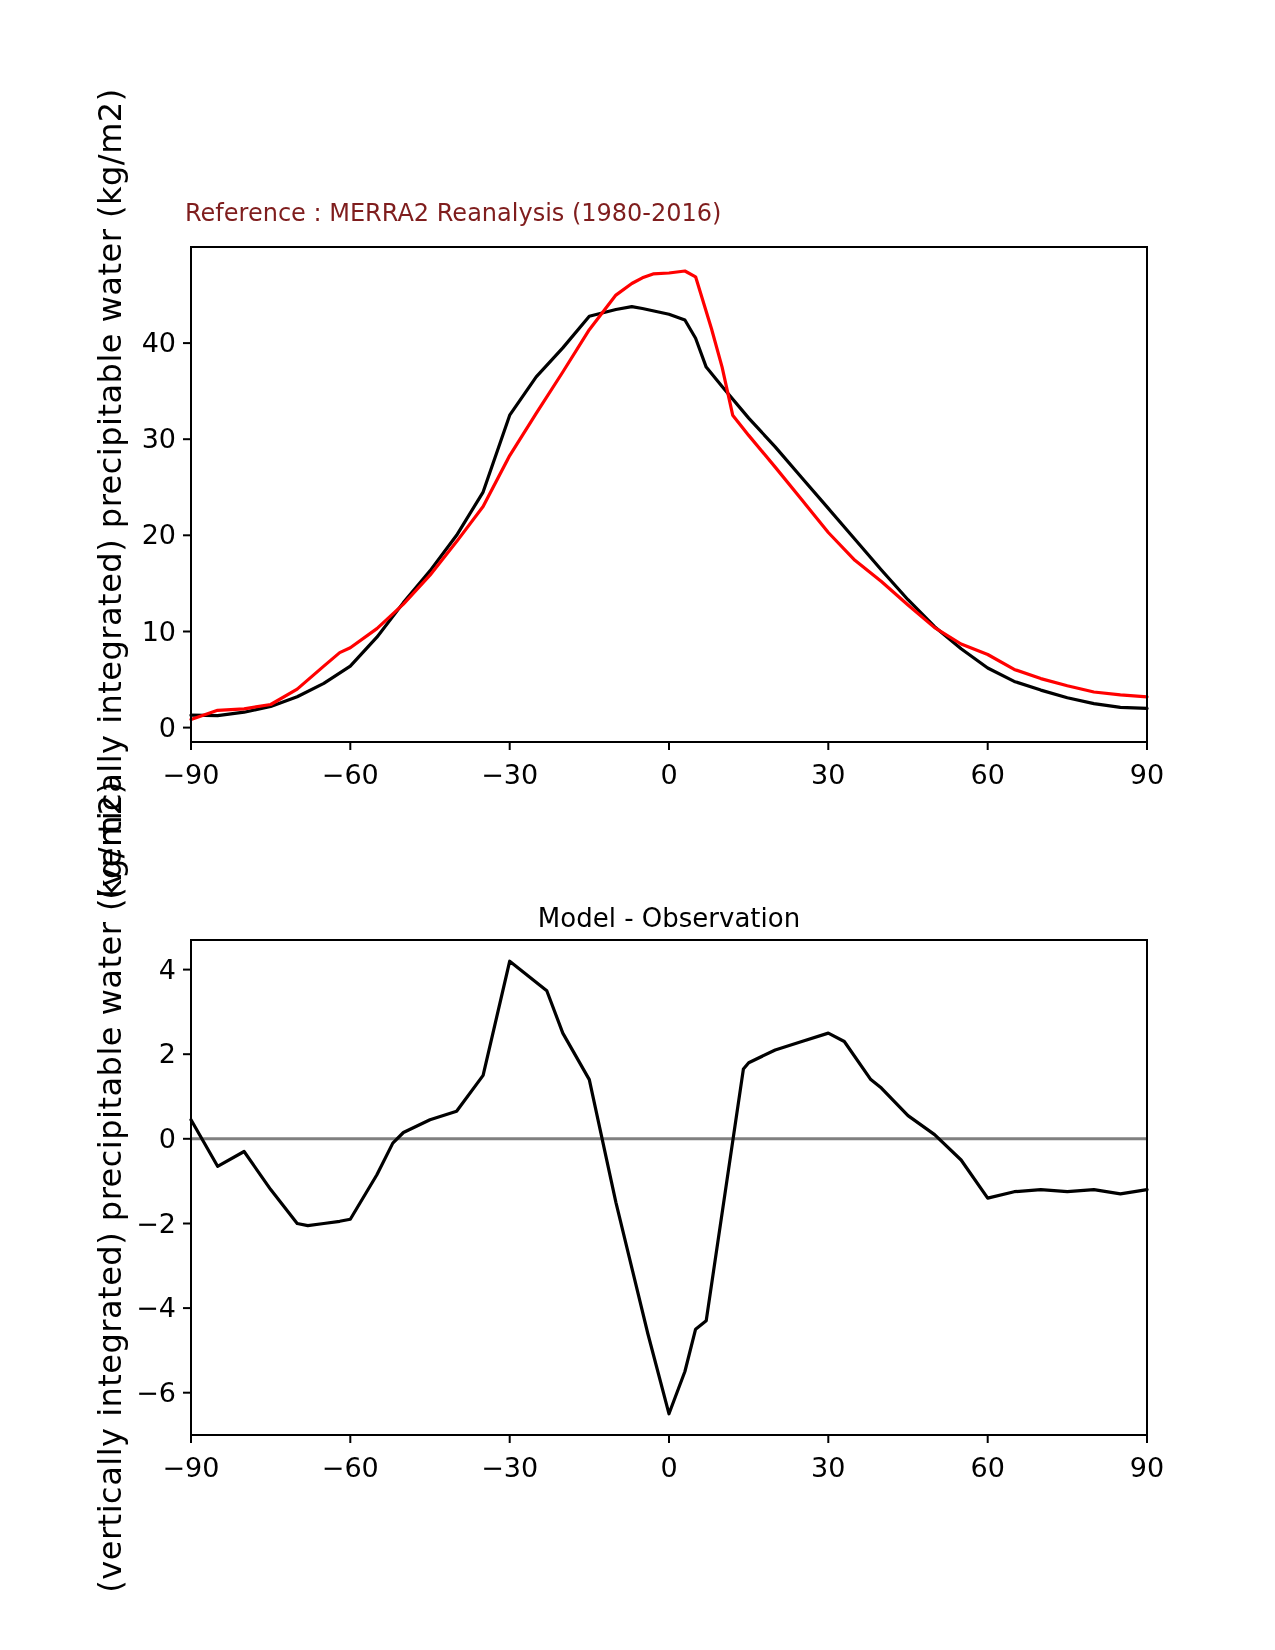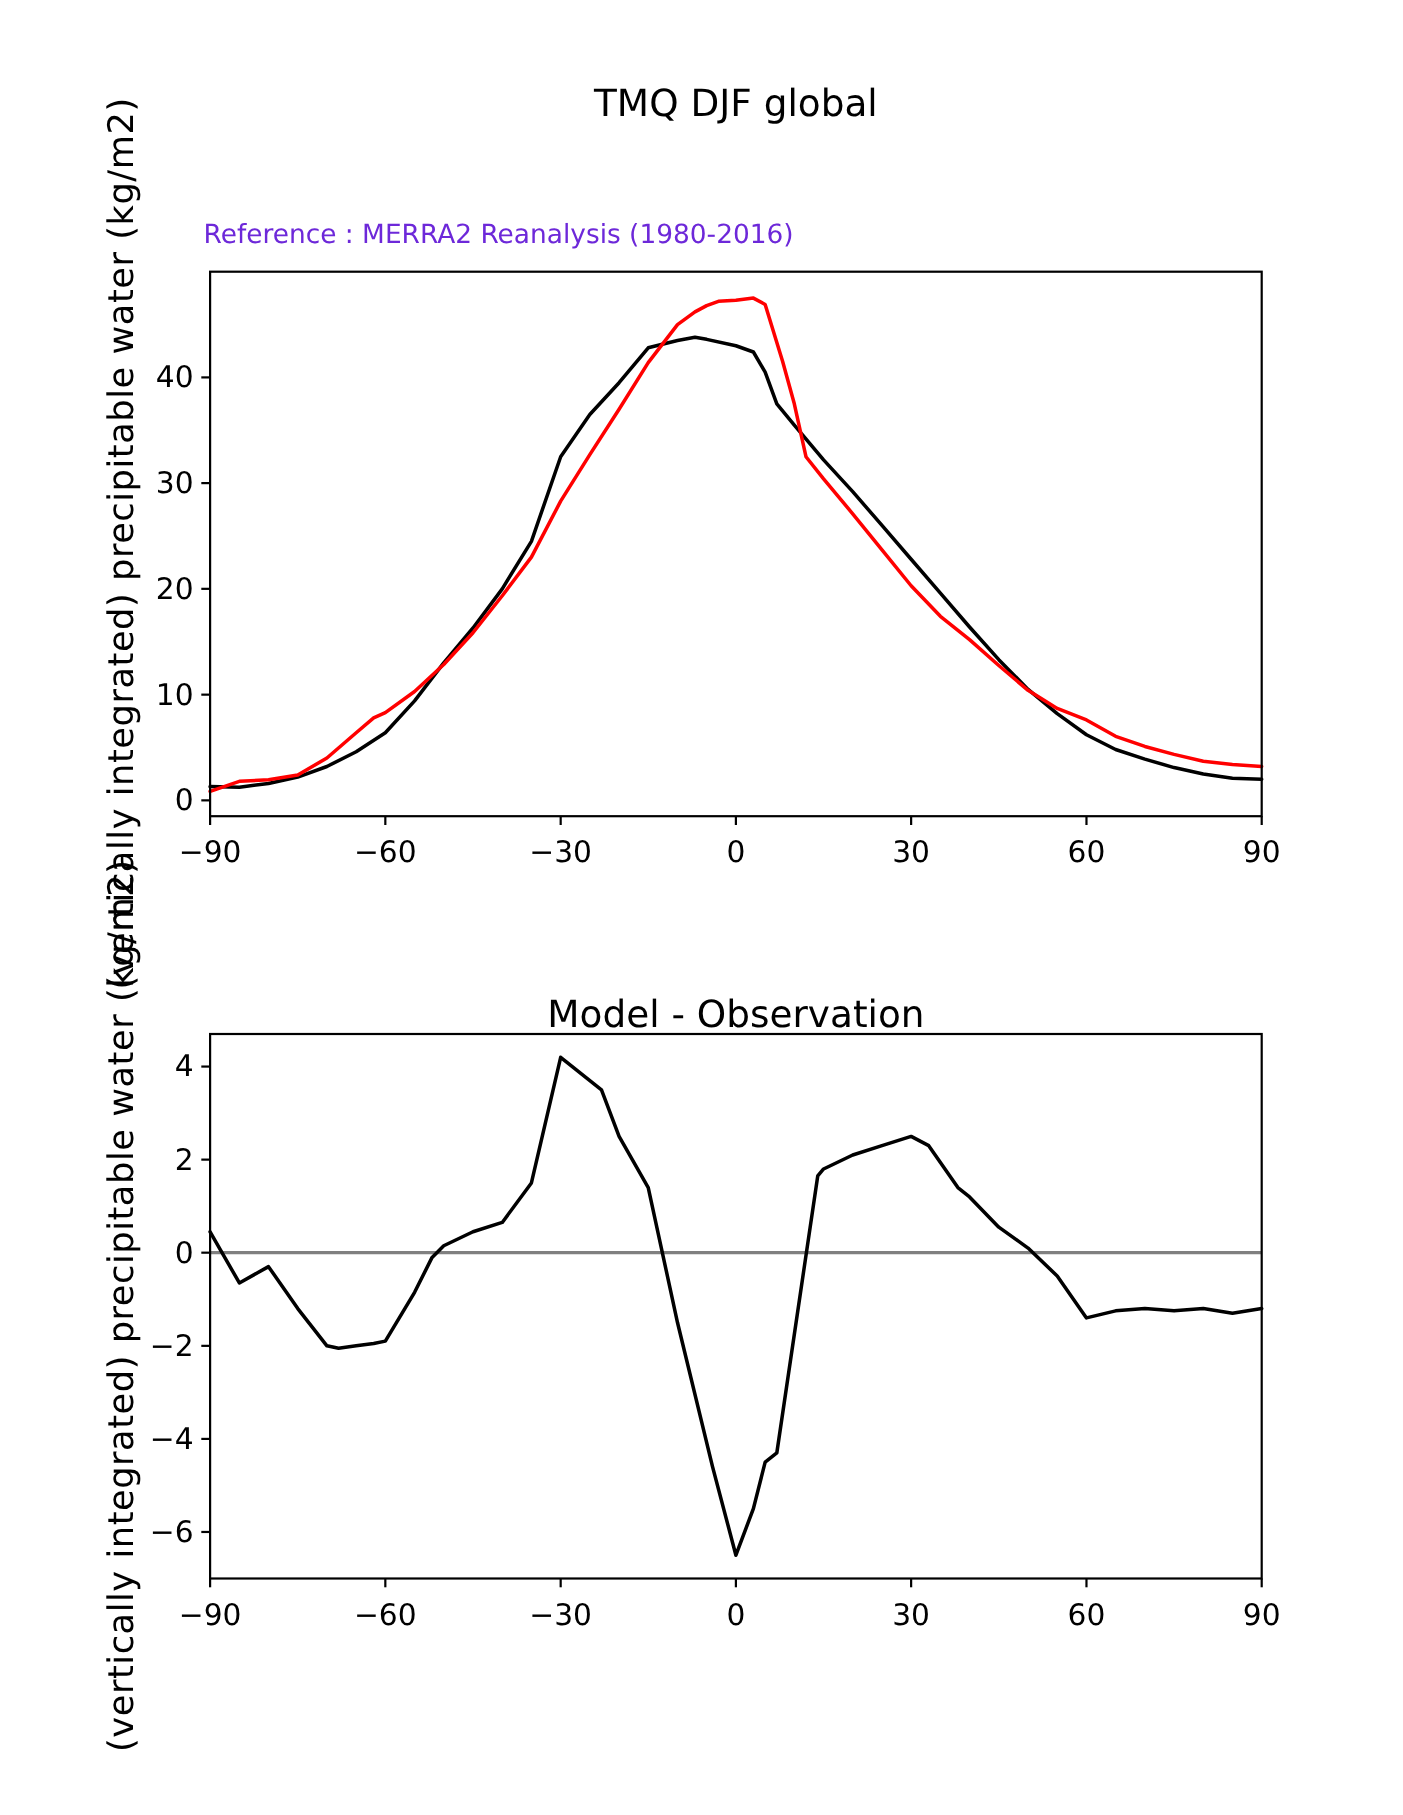--- a/index.html
+++ b/index.html
@@ -16,40 +16,39 @@
   .main-title{
     position:absolute;left:669px;top:74px;transform:translateX(-50%);
     font-size:34px;white-space:nowrap;
   }
   .test-label{
     position:absolute;left:185px;top:167px;
     font-size:24px;white-space:nowrap;color:#000000;
   }
   .ref-label{
     position:absolute;left:185px;top:199px;
-    font-size:24px;white-space:nowrap;color:#6d28d9;
+    font-size:24px;white-space:nowrap;color:#7f1d1d;
   }
   .sub-title{
     position:absolute;left:669px;top:903px;transform:translateX(-50%);
-    font-size:34px;white-space:nowrap;
+    font-size:26px;white-space:nowrap;
   }
   .ylabel{
     position:absolute;left:110px;
     font-size:32px;letter-spacing:0.5px;white-space:nowrap;
     transform-origin:0 0;
     transform:rotate(-90deg) translate(-50%,-50%);
   }
   .ylabel-top{top:494px;}
   .ylabel-bot{top:1187px;}
 </style>
 </head>
 <body>
 
 <div class="canvas">
-  <div class="main-title">TMQ DJF global</div>
   <div class="ref-label">Reference : MERRA2 Reanalysis (1980-2016)</div>
   <div class="ylabel ylabel-top">(vertically integrated) precipitable water (kg/m2)</div>
   <div class="ylabel ylabel-bot">(vertically integrated) precipitable water (kg/m2)</div>
   <div class="sub-title">Model - Observation</div>
   <svg id="plot" width="1275" height="1650" viewBox="0 0 1275 1650">
       <polyline points="191.0,715.1 217.6,715.6 244.1,712.2 270.7,706.4 297.2,696.8 323.8,683.4 350.3,666.1 376.9,637.2 403.4,602.6 430.0,570.9 456.6,535.3 483.1,492.1 509.7,415.2 536.2,376.8 562.8,347.9 589.3,316.2 615.9,309.5 631.8,306.6 642.4,308.5 669.0,314.3 684.9,320.0 695.6,338.3 706.2,367.1 722.1,386.4 748.7,418.1 775.2,446.9 801.8,477.7 828.3,508.4 854.9,539.2 881.4,570.0 908.0,599.7 934.6,626.7 961.1,648.8 987.7,668.0 1014.2,681.4 1040.8,690.1 1067.3,697.8 1093.9,703.6 1120.4,707.4 1147.0,708.4" fill="none" stroke="#000000" stroke-width="3.2" stroke-linejoin="round" stroke-linecap="round"></polyline>
       <polyline points="191.0,719.4 217.6,710.3 244.1,708.8 270.7,704.5 297.2,689.1 323.8,666.1 339.7,652.6 350.3,647.8 376.9,628.6 403.4,604.1 430.0,575.2 456.6,541.6 483.1,506.5 509.7,455.6 536.2,413.3 562.8,372.0 589.3,329.7 615.9,295.1 631.8,283.5 642.4,277.8 653.1,273.9 669.0,273.0 684.9,271.0 695.6,276.8 711.5,328.7 722.1,367.1 732.7,415.2 748.7,435.4 775.2,467.1 801.8,499.8 828.3,532.5 854.9,560.3 881.4,581.5 908.0,605.0 934.6,627.6 961.1,644.0 987.7,654.5 1014.2,669.4 1040.8,678.6 1067.3,685.8 1093.9,692.0 1120.4,694.9 1147.0,696.8" fill="none" stroke="#ff0000" stroke-width="3.2" stroke-linejoin="round" stroke-linecap="round"></polyline>
       <rect x="191" y="247" width="956" height="495" fill="none" stroke="#000000" stroke-width="2"></rect>
       <line x1="191.0" x2="191.0" y1="742" y2="750" stroke="#000" stroke-width="2"></line>
       <text x="191.0" y="784" text-anchor="middle">−90</text>

